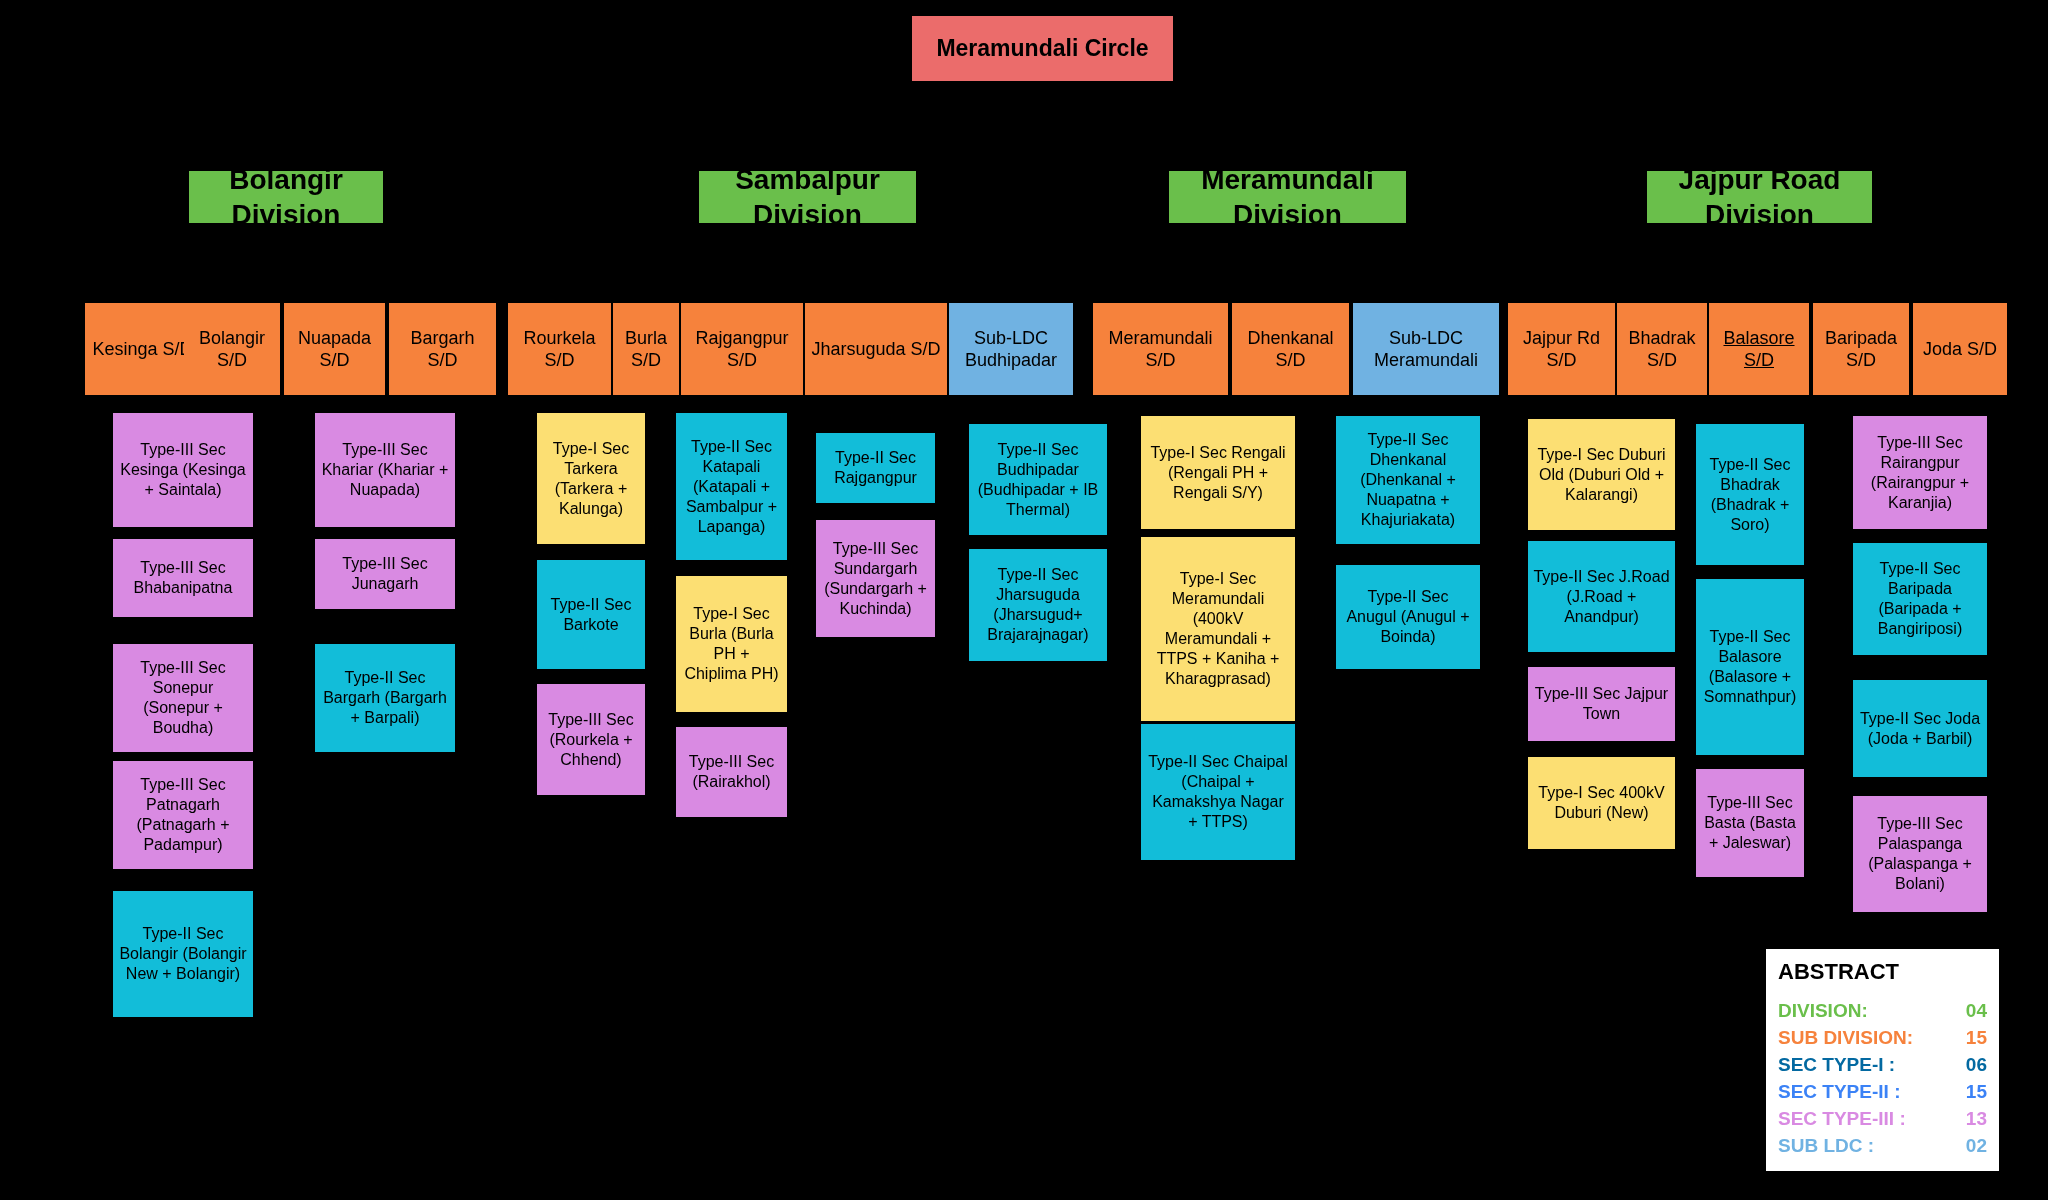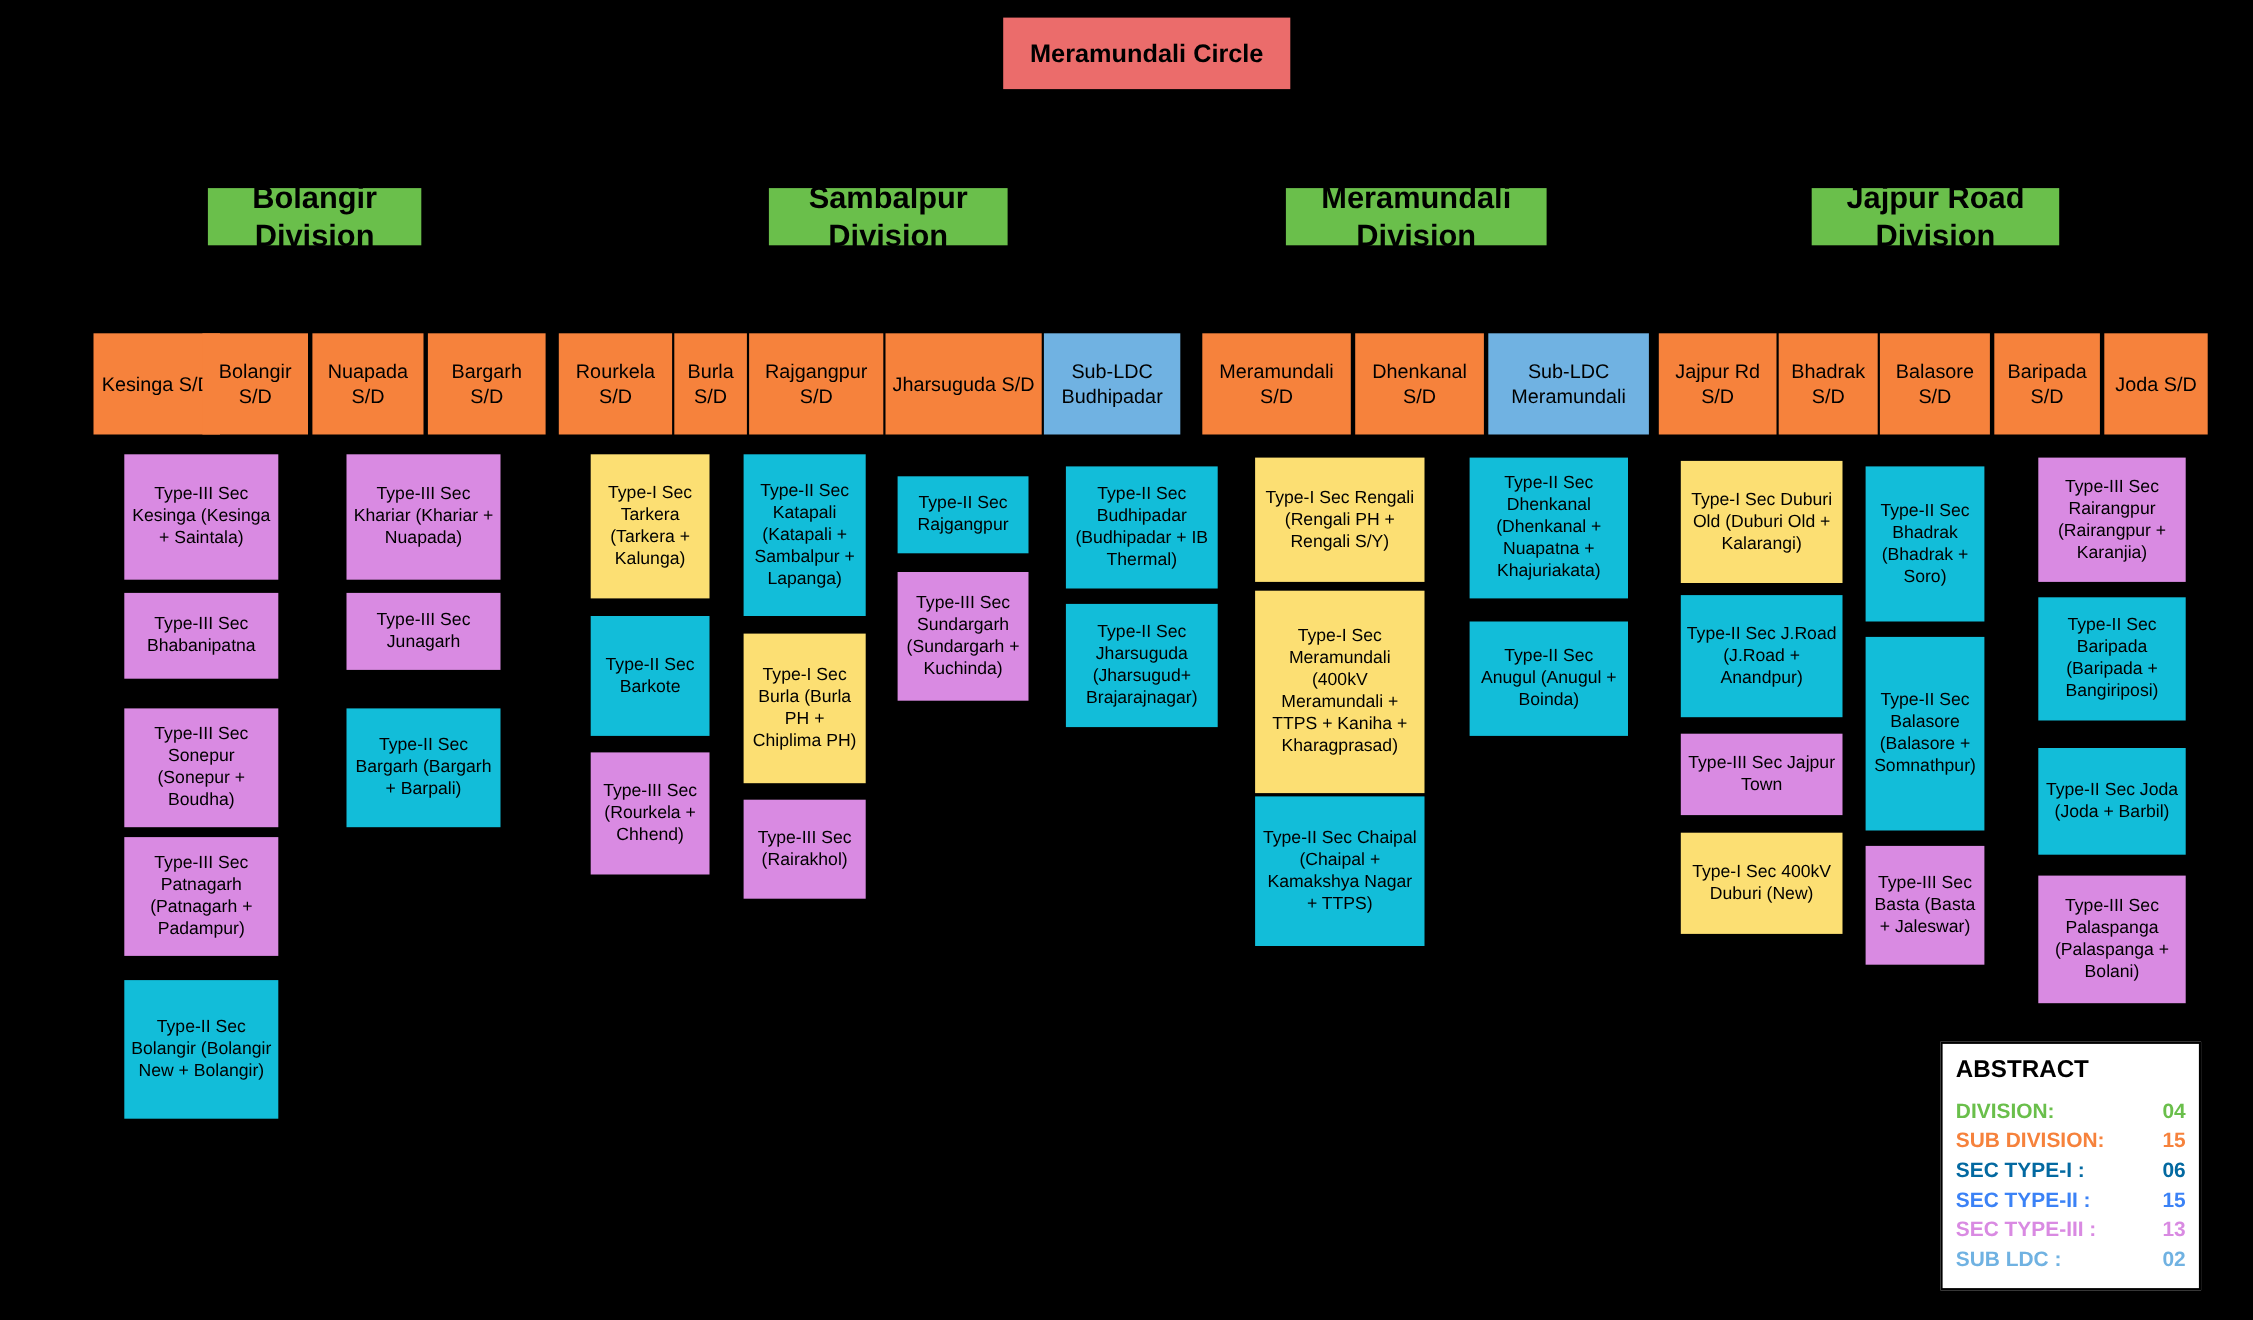--- a/index.html
+++ b/index.html
@@ -107,21 +107,21 @@
     <div class="node subdivision" style="left: 508px; top: 303px; width: 103px; height: 92px;">Rourkela S/D</div>
     <div class="node subdivision" style="left: 613px; top: 303px; width: 66px; height: 92px;">Burla S/D</div>
     <div class="node subdivision" style="left: 681px; top: 303px; width: 122px; height: 92px;">Rajgangpur S/D</div>
     <div class="node subdivision" style="left: 805px; top: 303px; width: 142px; height: 92px;">Jharsuguda S/D</div>
     <div class="node subldc" style="left: 949px; top: 303px; width: 124px; height: 92px;">Sub-LDC Budhipadar</div>
     <div class="node subdivision" style="left: 1093px; top: 303px; width: 135px; height: 92px;">Meramundali S/D</div>
     <div class="node subdivision" style="left: 1232px; top: 303px; width: 117px; height: 92px;">Dhenkanal S/D</div>
     <div class="node subldc" style="left: 1353px; top: 303px; width: 146px; height: 92px;">Sub-LDC Meramundali</div>
     <div class="node subdivision" style="left: 1508px; top: 303px; width: 107px; height: 92px;">Jajpur Rd S/D</div>
     <div class="node subdivision" style="left: 1617px; top: 303px; width: 90px; height: 92px;">Bhadrak S/D</div>
-    <div class="node subdivision" style="left: 1709px; top: 303px; width: 100px; height: 92px;">Balasore S/D</div>
+    <div class="node subdivision" style="left: 1709px; top: 303px; width: 100px; height: 92px; text-decoration: underline;">Balasore S/D</div>
     <div class="node subdivision" style="left: 1813px; top: 303px; width: 96px; height: 92px;">Baripada S/D</div>
     <div class="node subdivision" style="left: 1913px; top: 303px; width: 94px; height: 92px;">Joda S/D</div>
     <div class="node sec3" style="left: 113px; top: 413px; width: 140px; height: 114px;">Type-III Sec Kesinga (Kesinga + Saintala)</div>
     <div class="node sec3" style="left: 113px; top: 539px; width: 140px; height: 78px;">Type-III Sec Bhabanipatna</div>
     <div class="node sec3" style="left: 113px; top: 644px; width: 140px; height: 108px;">Type-III Sec Sonepur (Sonepur + Boudha)</div>
     <div class="node sec3" style="left: 113px; top: 761px; width: 140px; height: 108px;">Type-III Sec Patnagarh (Patnagarh + Padampur)</div>
     <div class="node sec2" style="left: 113px; top: 891px; width: 140px; height: 126px;">Type-II Sec Bolangir (Bolangir New + Bolangir)</div>
     <div class="node sec3" style="left: 315px; top: 413px; width: 140px; height: 114px;">Type-III Sec Khariar (Khariar + Nuapada)</div>
     <div class="node sec3" style="left: 315px; top: 539px; width: 140px; height: 70px;">Type-III Sec Junagarh</div>
     <div class="node sec2" style="left: 315px; top: 644px; width: 140px; height: 108px;">Type-II Sec Bargarh (Bargarh + Barpali)</div>

